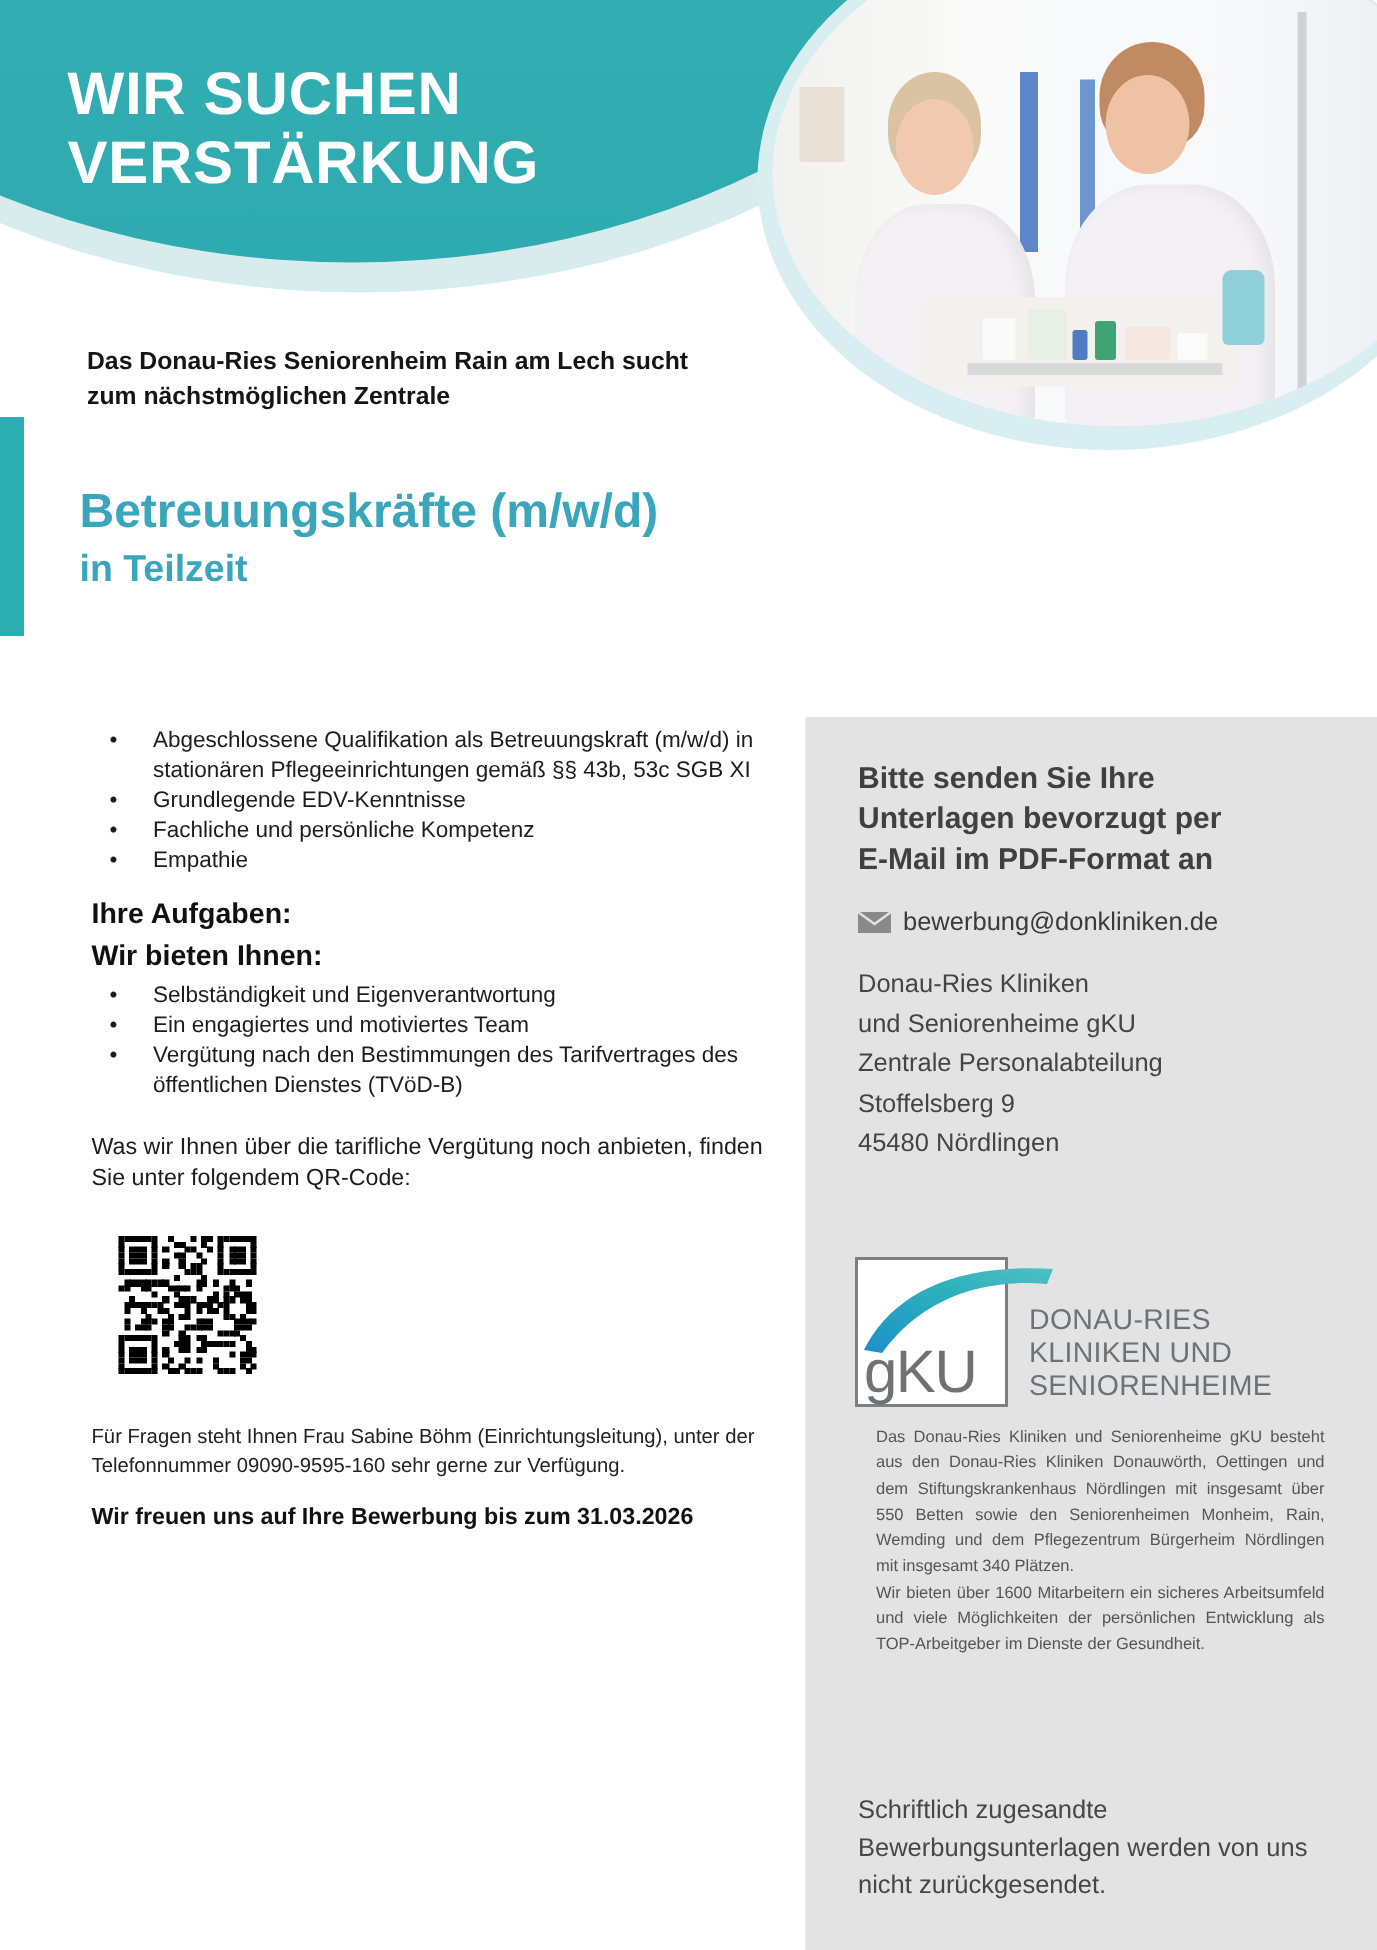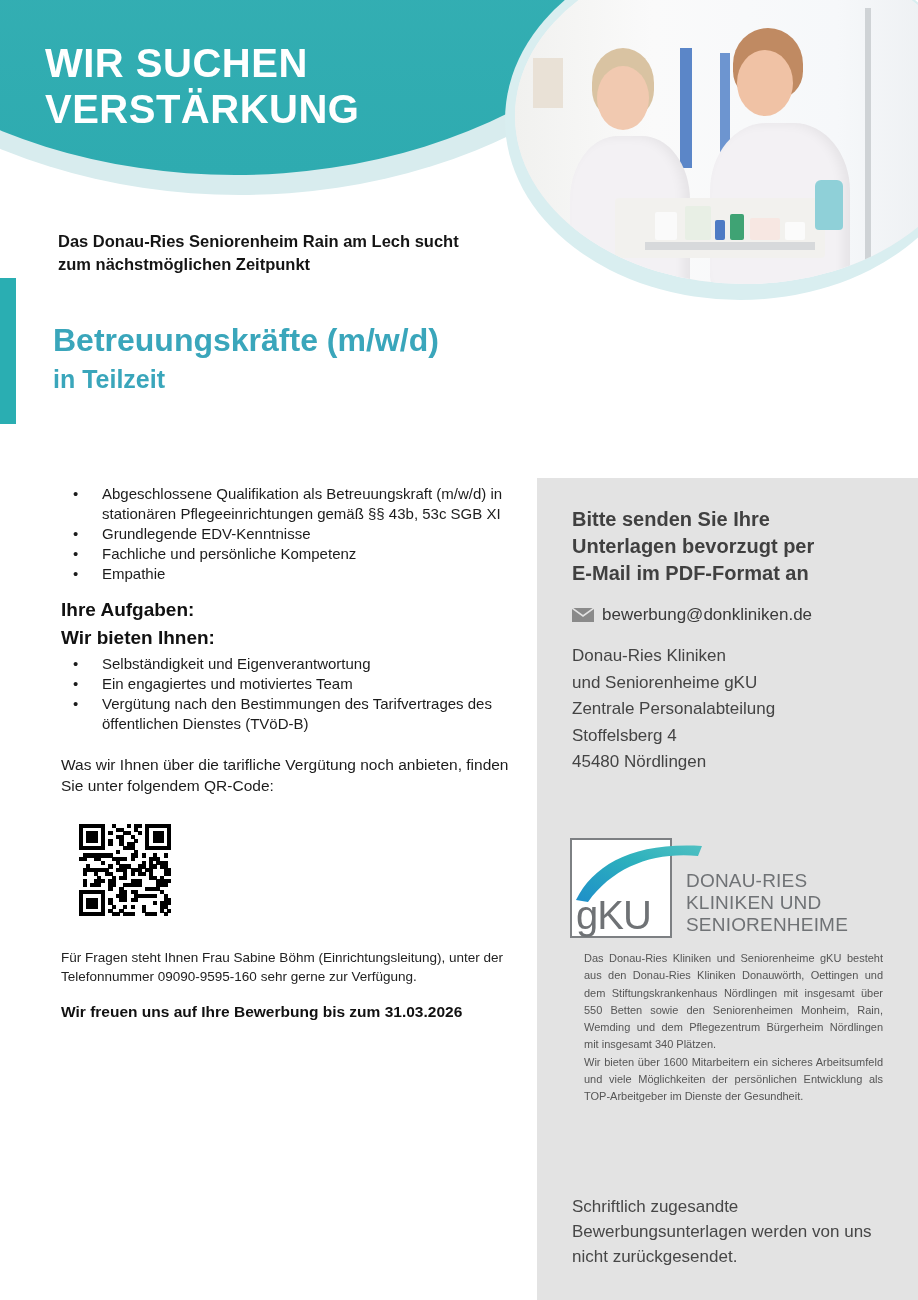--- a/index.html
+++ b/index.html
@@ -133,21 +133,21 @@
     <div class="item" style="left:115px;width:14px;height:26px;background:#3fa374;"></div>
     <div class="item" style="left:135px;width:30px;height:22px;background:#f7e7e2;"></div>
     <div class="item" style="left:170px;width:20px;height:18px;background:#fbfbfb;"></div>
     <div class="tray"></div>
   </div>
   <div class="bottle"></div>
 </div>
 
 <p class="intro">
   <span>Das Donau-Ries Seniorenheim Rain am Lech sucht</span><br>
-  <span>zum nächstmöglichen Zeitpunkt</span>
+  <span>zum nächstmöglichen Zentrale</span>
 </p>
 <div class="accent-bar"></div>
 <h2 class="job-title">Betreuungskräfte (m/w/d)</h2>
 <h3 class="job-subtitle">in Teilzeit</h3>
 
 <div class="left-col">
   <ul class="bullets">
     <li>Abgeschlossene Qualifikation als Betreuungskraft (m/w/d) in stationären Pflegeeinrichtungen gemäß §§ 43b, 53c SGB XI</li>
     <li>Grundlegende EDV-Kenntnisse</li>
     <li>Fachliche und persönliche Kompetenz</li>
@@ -466,21 +466,21 @@
       <svg class="mail-icon" viewBox="0 0 22 14">
         <rect x="0" y="0" width="22" height="14" fill="#8a8a8a"></rect>
         <polyline points="0,0 11,8 22,0" fill="none" stroke="#e3e3e3" stroke-width="1.6"></polyline>
       </svg>
       <span class="email-text">bewerbung@donkliniken.de</span>
     </div>
     <div class="address">
       <div>Donau-Ries Kliniken</div>
       <div>und Seniorenheime gKU</div>
       <div>Zentrale Personalabteilung</div>
-      <div>Stoffelsberg 4</div>
+      <div>Stoffelsberg 9</div>
       <div>45480 Nördlingen</div>
     </div>
   </div>
 
   <div class="logo">
     <div class="logo-box">
       <svg class="logo-swoosh" viewBox="0 0 130 70">
         <defs>
           <linearGradient id="sw" x1="0" y1="1" x2="1" y2="0">
             <stop offset="0" stop-color="#1e8fc9"></stop>

